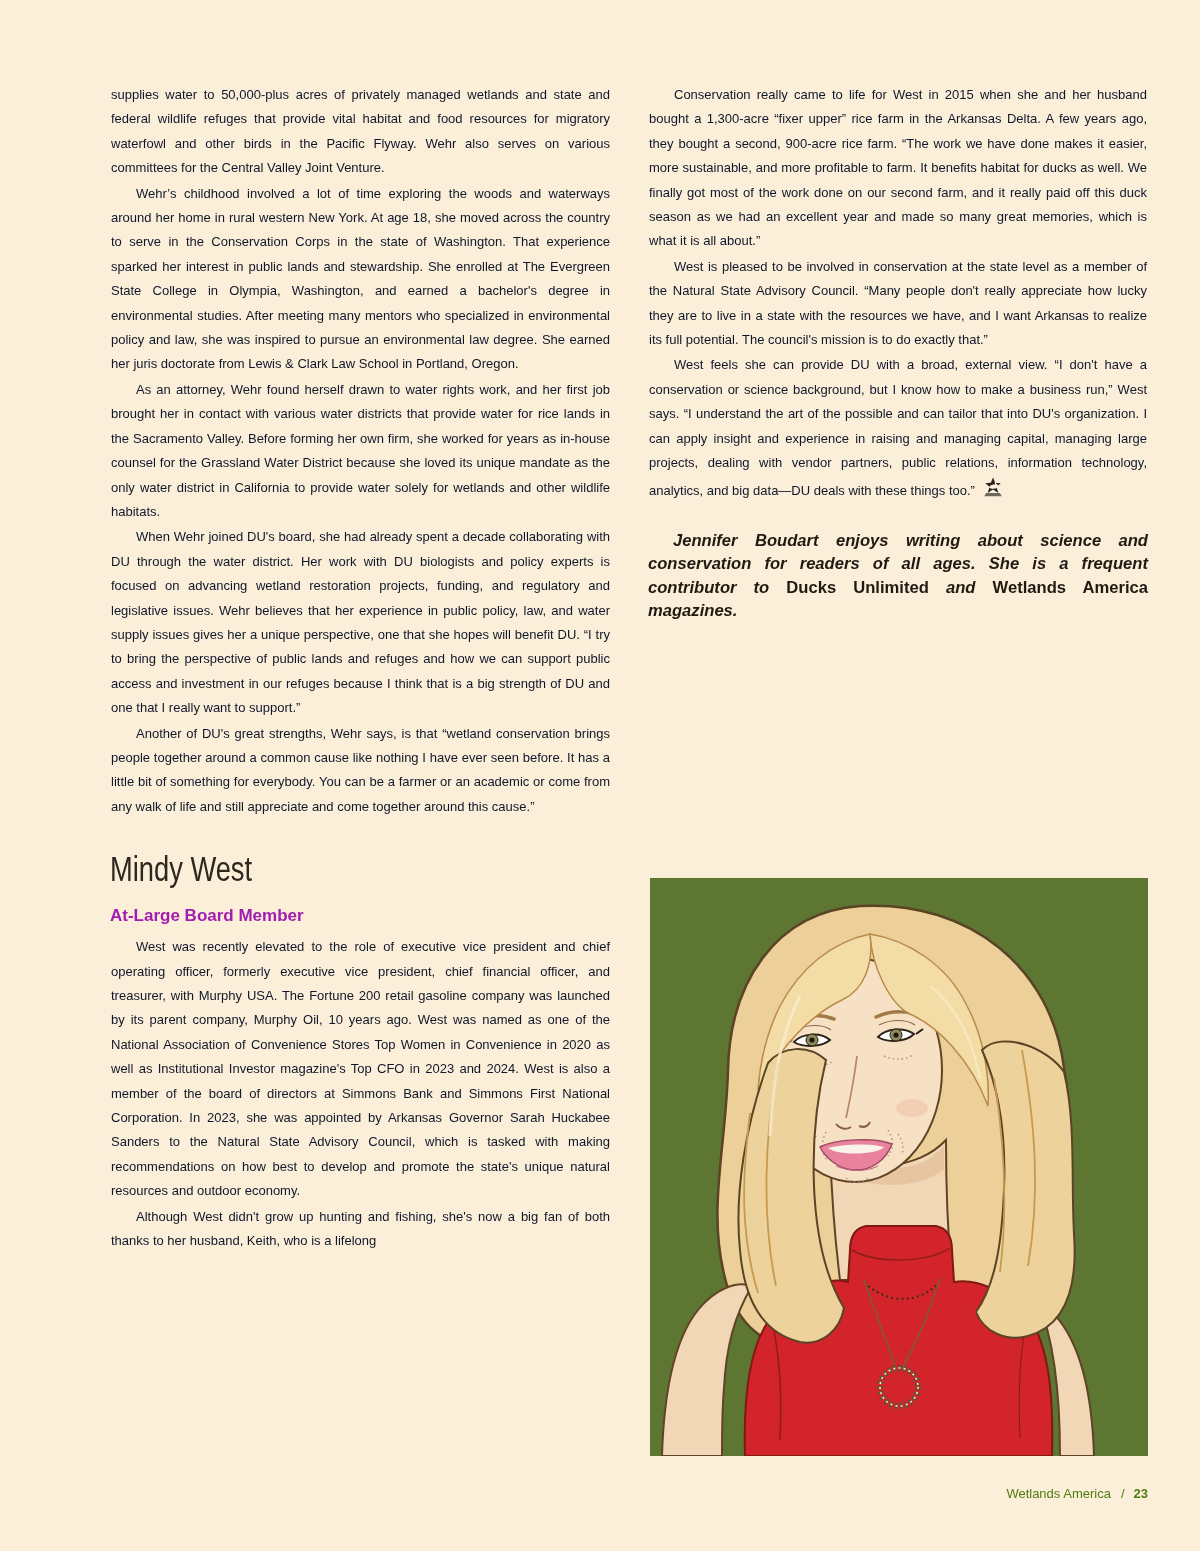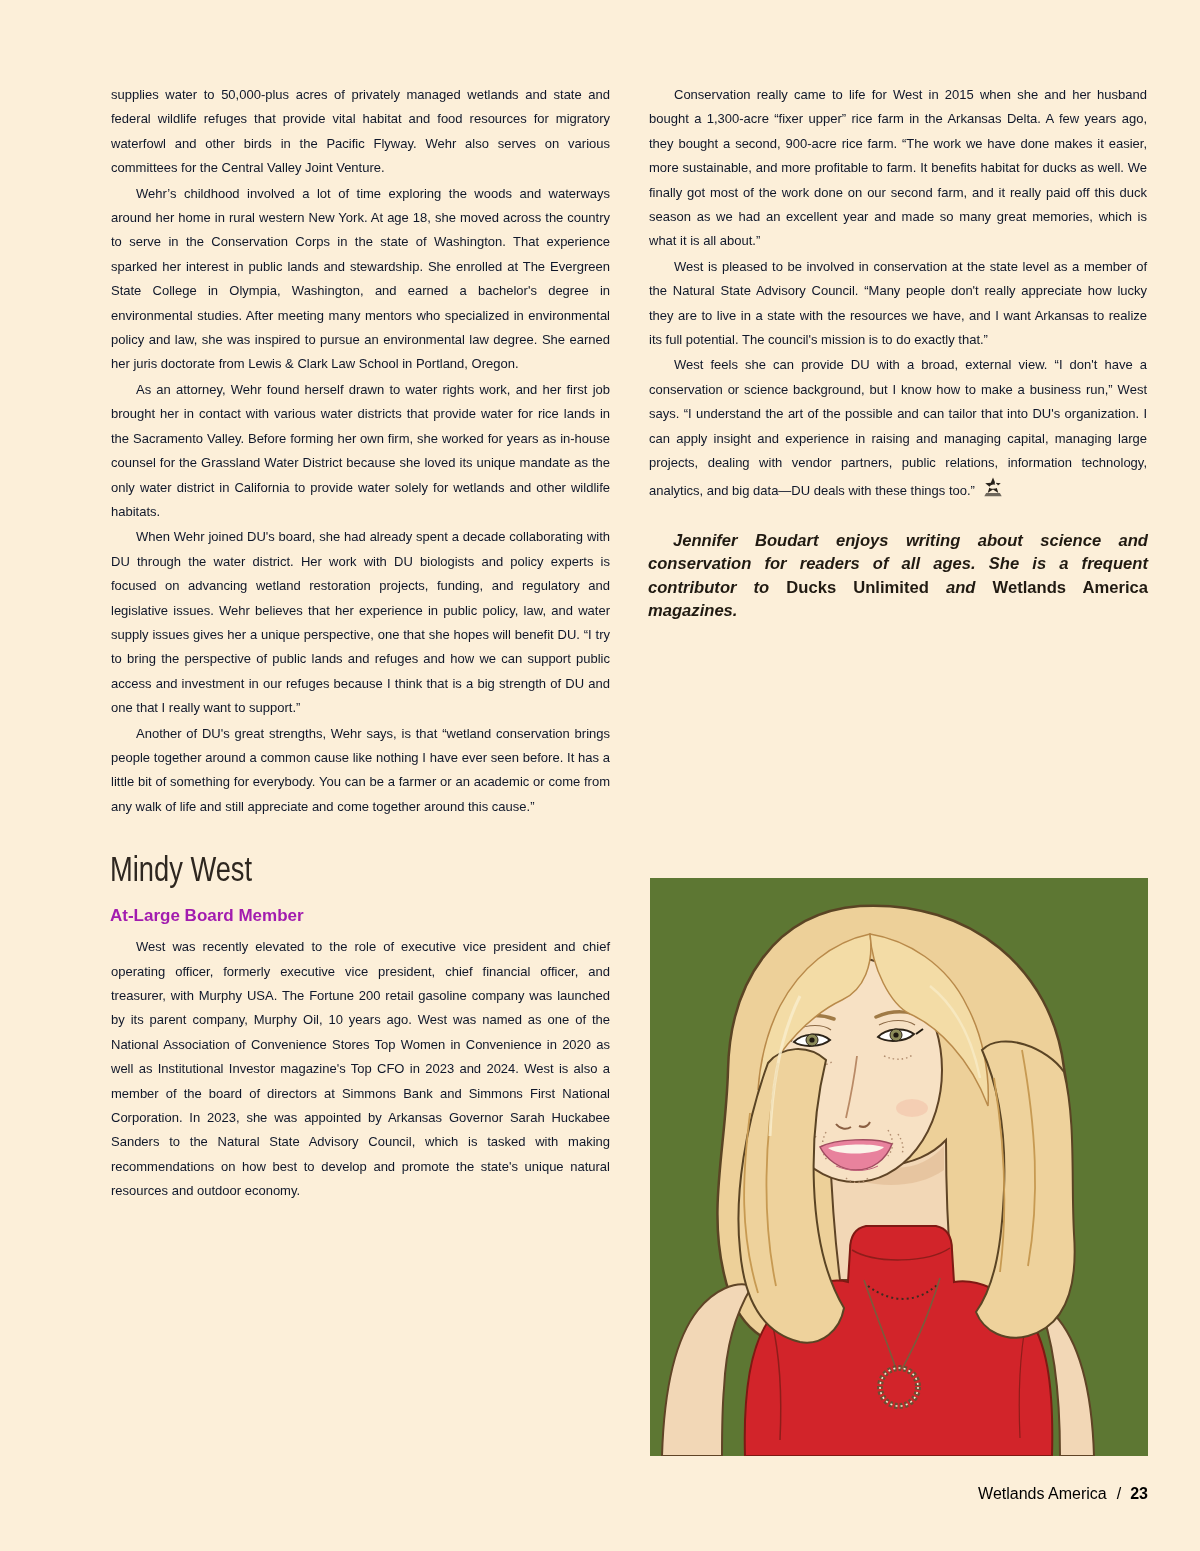--- a/index.html
+++ b/index.html
@@ -42,21 +42,21 @@
     font-weight:700;color:#201a12;
     text-align:justify;text-indent:25px;
   }
   .bio .it{font-style:italic;}
   .portrait{
     position:absolute;left:650px;top:878px;
     width:498px;height:578px;display:block;
   }
   .footer{
     position:absolute;top:1483px;right:52px;
-    font-size:16px;line-height:22px;color:#000000;
+    font-size:13px;line-height:22px;color:#4d7c0f;
   }
   .footer .slash{margin:0 9px 0 10px;}
   .footer .pagenum{font-weight:700;}
 </style>
 </head>
 <body>
 
 <div class="page">
 
   <div class="col col-left">
@@ -65,20 +65,21 @@
     <p class="b ind">As an attorney, Wehr found herself drawn to water rights work, and her first job brought her in contact with various water districts that provide water for rice lands in the Sacramento Valley. Before forming her own firm, she worked for years as in-house counsel for the Grassland Water District because she loved its unique mandate as the only water district in California to provide water solely for wetlands and other wildlife habitats.</p>
     <p class="b ind">When Wehr joined DU's board, she had already spent a decade collaborating with DU through the water district. Her work with DU biologists and policy experts is focused on advancing wetland restoration projects, funding, and regulatory and legislative issues. Wehr believes that her experience in public policy, law, and water supply issues gives her a unique perspective, one that she hopes will benefit DU. “I try to bring the perspective of public lands and refuges and how we can support public access and investment in our refuges because I think that is a big strength of DU and one that I really want to support.”</p>
     <p class="b ind">Another of DU's great strengths, Wehr says, is that “wetland conservation brings people together around a common cause like nothing I have ever seen before. It has a little bit of something for everybody. You can be a farmer or an academic or come from any walk of life and still appreciate and come together around this cause.”</p>
 
     <div class="heading-wrap">
       <span class="heading">Mindy West</span>
     </div>
     <p class="subheading">At-Large Board Member</p>
 
     <p class="b ind"><span>West was recently elevated to the role of executive vice president and chief operating officer, formerly executive vice president, chief financial officer, and treasurer, with Murphy USA. The Fortune 200 retail gasoline company was launched by its parent company, Murphy Oil, 10 years ago. West was named as one of the National Association of Convenience Stores Top Women in Convenience in 2020 as well as </span><span class="em-italic">Institutional Investor</span><span> magazine's Top CFO in 2023 and 2024. West is also a member of the board of directors at Simmons Bank and Simmons First National Corporation. In 2023, she was appointed by Arkansas Governor Sarah Huckabee Sanders to the Natural State Advisory Council, which is tasked with making recommendations on how best to develop and promote the state's unique natural resources and outdoor economy.</span></p>
+    <p class="b ind">Although West didn't grow up hunting and fishing, she's now a big fan of both thanks to her husband, Keith, who is a lifelong</p>
   </div>
 
   <div class="col col-right">
     <p class="b ind">Conservation really came to life for West in 2015 when she and her husband bought a 1,300-acre “fixer upper” rice farm in the Arkansas Delta. A few years ago, they bought a second, 900-acre rice farm. “The work we have done makes it easier, more sustainable, and more profitable to farm. It benefits habitat for ducks as well. We finally got most of the work done on our second farm, and it really paid off this duck season as we had an excellent year and made so many great memories, which is what it is all about.”</p>
     <p class="b ind">West is pleased to be involved in conservation at the state level as a member of the Natural State Advisory Council. “Many people don't really appreciate how lucky they are to live in a state with the resources we have, and I want Arkansas to realize its full potential. The council's mission is to do exactly that.”</p>
     <p class="b ind"><span>West feels she can provide DU with a broad, external view. “I don't have a conservation or science background, but I know how to make a business run,” West says. “I understand the art of the possible and can tailor that into DU's organization. I can apply insight and experience in raising and managing capital, managing large projects, dealing with vendor partners, public relations, information technology, analytics, and big data—DU deals with these things too.”</span><svg class="endmark" width="22" height="22" viewBox="0 0 24 22">
         <polygon points="12,0.5 14.4,6.3 20.5,7 15.7,10.8 17.8,17.5 12,13.6 6.2,17.5 8.3,10.8 3.5,7 9.6,6.3" fill="#27211a"></polygon>
         <path d="M7.5,11.5 C9,8.6 12,7.6 14.5,8.6 C13.4,7 13.8,5.4 15.1,4.9 L15.6,7.5 C17.1,8.1 18,9.6 17.4,11.5 C14,13.4 10,13.4 7.5,11.5 Z" fill="#fcefd9"></path>
         <polygon points="4.5,17.5 19.5,17.5 21.5,21 2.5,21" fill="#6e675c"></polygon>
       </svg></p>

